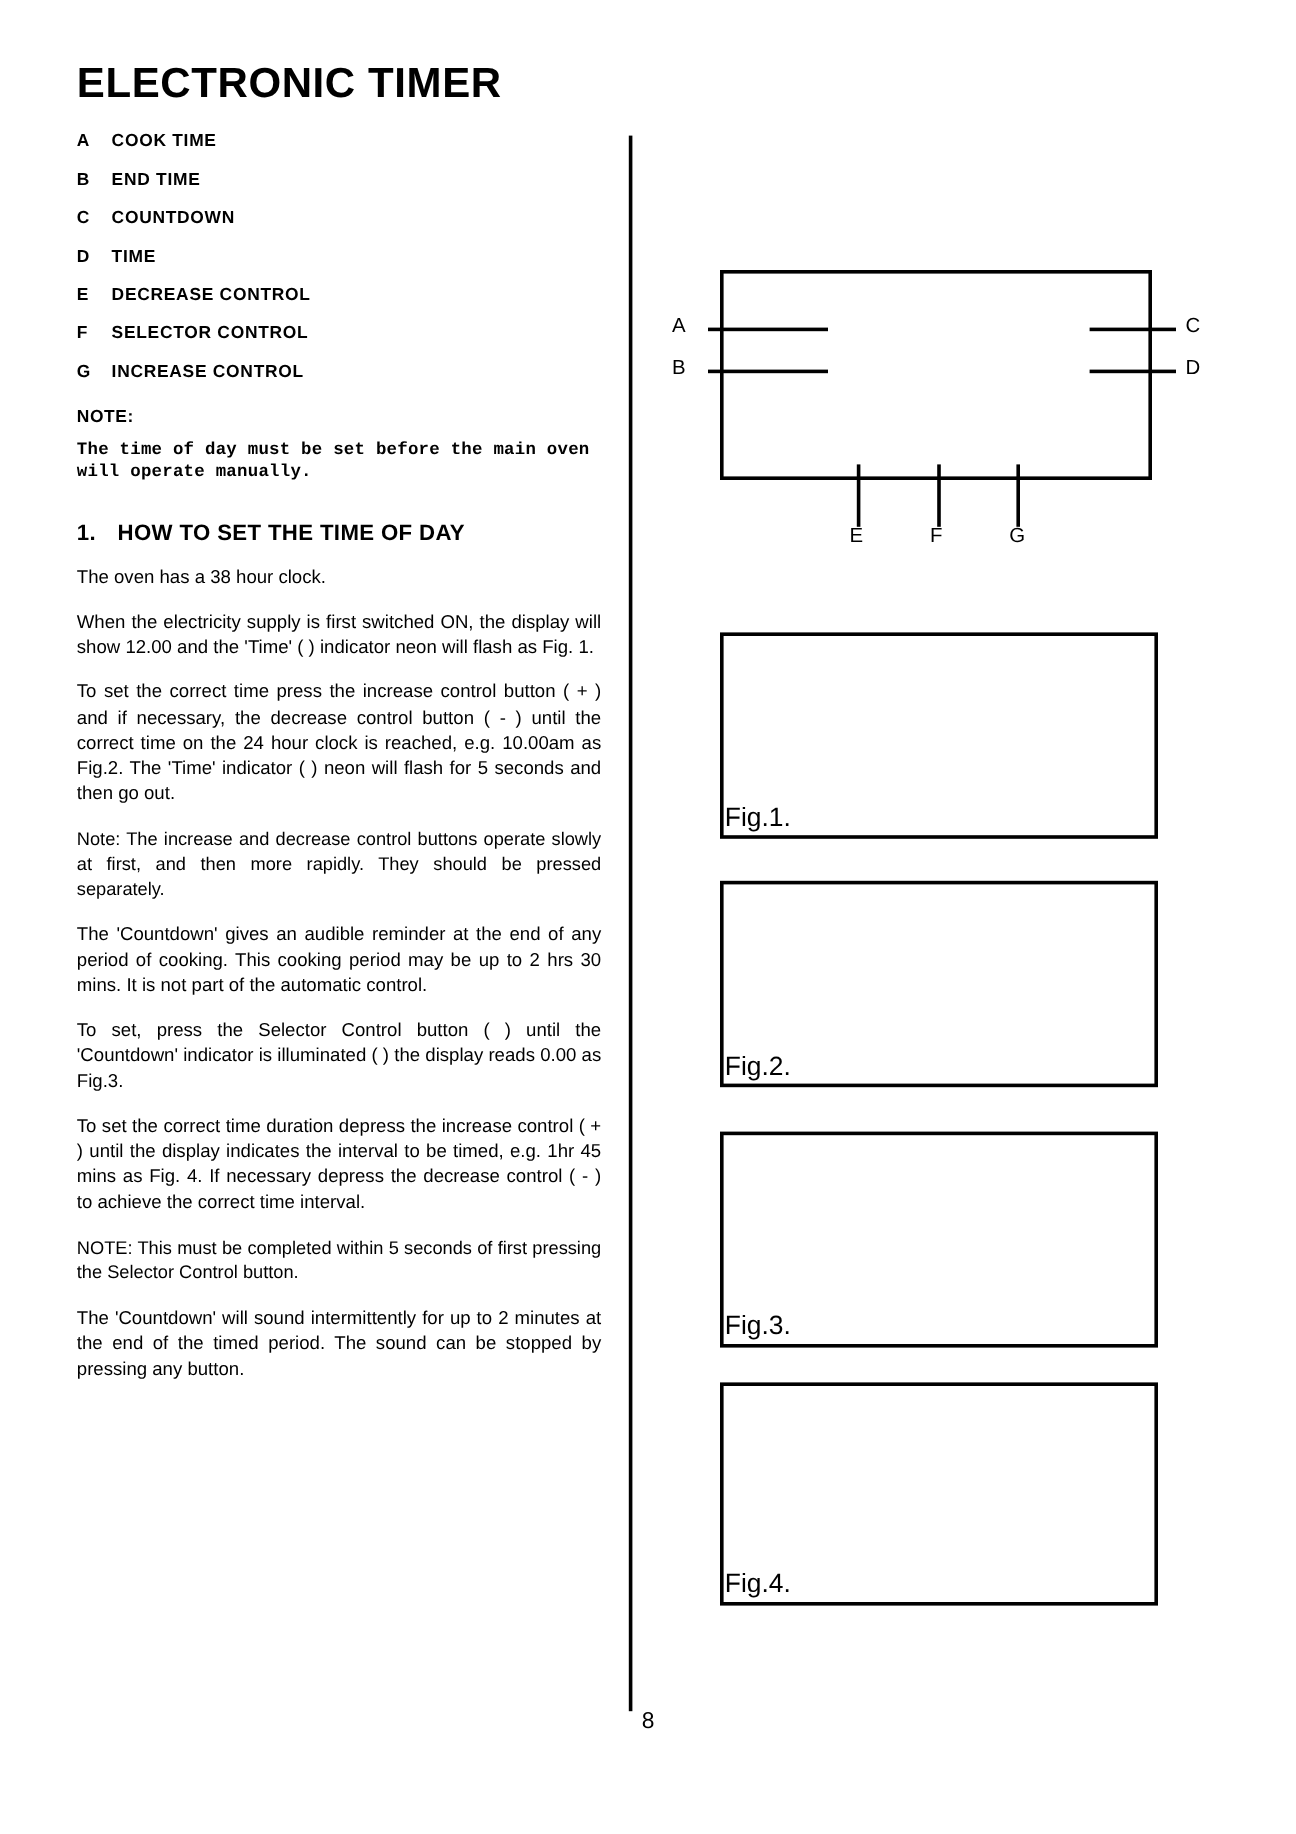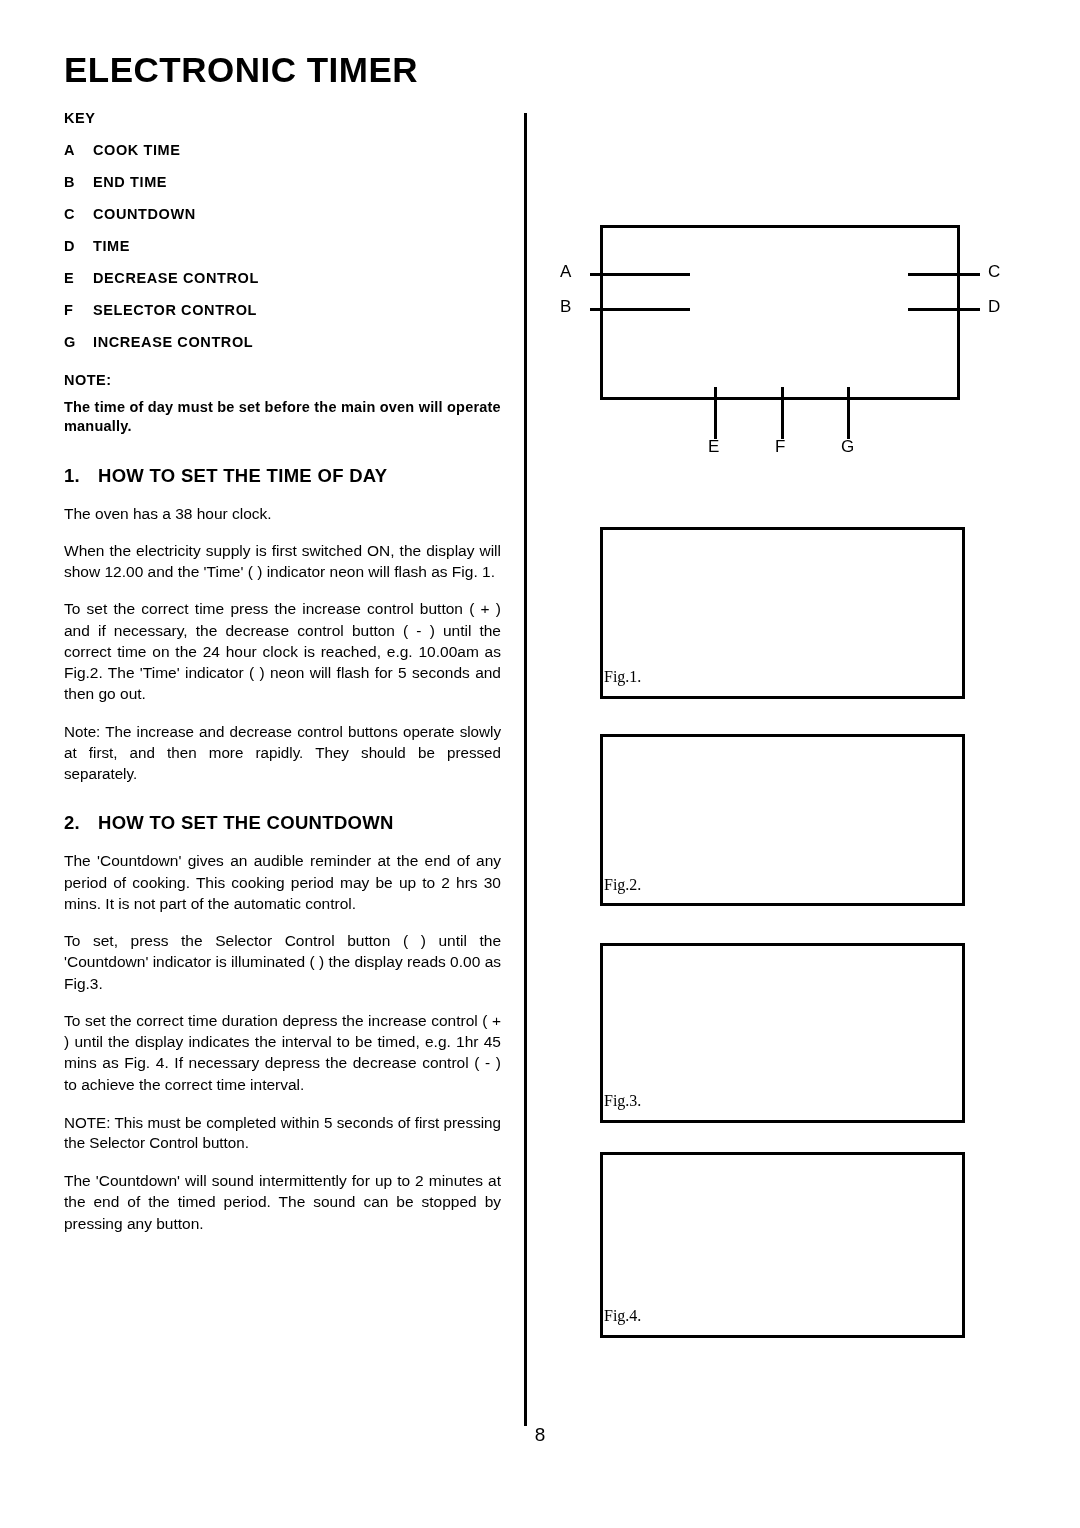--- a/index.html
+++ b/index.html
@@ -58,20 +58,21 @@
     font-weight: bold;
     letter-spacing: 0.5px;
     margin-top: 22px;
     margin-bottom: 10px;
   }
   .note-body {
     font-size: 14.5px;
     font-weight: bold;
     line-height: 1.33;
     letter-spacing: 0.2px;
+    font-family: Liberation Mono, monospace;
   }
   .section-head {
     font-size: 18.5px;
     font-weight: bold;
     letter-spacing: 0.3px;
     margin-top: 28px;
     margin-bottom: 16px;
   }
   .section-head .num {
     display: inline-block;
@@ -129,42 +130,40 @@
     font-weight: normal;
   }
   .figbox {
     position: absolute;
     border: 3px solid #000;
     box-sizing: border-box;
     background: #fff;
   }
   .figlabel {
     position: absolute;
-    font-size: 16px;
-    font-family: Liberation Serif, serif;
+    font-size: 22px;
   }
   .pagenum {
     position: absolute;
     left: 0;
     top: 1424px;
     width: 1080px;
     text-align: center;
     font-size: 19px;
   }
 </style>
 </head>
 <body>
 
 <div class="page">
 
   <div class="title">ELECTRONIC TIMER</div>
 
   <div class="left-col">
 
-    <div class="key-head">KEY</div>
 
     <div class="key-item">
       <span class="key-letter">A</span>
       <span>COOK TIME</span>
     </div>
     <div class="key-item">
       <span class="key-letter">B</span>
       <span>END TIME</span>
     </div>
     <div class="key-item">
@@ -192,23 +191,20 @@
     <div class="note-body">The time of day must be set before the main oven will operate manually.</div>
 
     <div class="section-head">
       <span class="num">1.</span><span>HOW TO SET THE TIME OF DAY</span>
     </div>
     <p class="body nojust">The oven has a 38 hour clock.</p>
     <p class="body">When the electricity supply is first switched ON, the display will show 12.00 and the 'Time' (    ) indicator neon will flash as Fig. 1.</p>
     <p class="body">To set the correct time press the increase control button ( + ) and if necessary, the decrease control button ( - ) until the correct time on the 24 hour clock is reached, e.g. 10.00am as Fig.2.  The 'Time' indicator (    ) neon will flash for 5 seconds and then go out.</p>
     <p class="bold">Note: The increase and decrease control buttons operate slowly at first, and then more rapidly. They should be pressed separately.</p>
 
-    <div class="section-head">
-      <span class="num">2.</span><span>HOW TO SET THE COUNTDOWN</span>
-    </div>
     <p class="body">The 'Countdown' gives an audible reminder at the end of any period of cooking.  This cooking period may be up to 2 hrs 30 mins.  It is not part of the automatic control.</p>
     <p class="body">To set, press the Selector Control button (      ) until the 'Countdown' indicator is illuminated (      ) the display reads 0.00 as Fig.3.</p>
     <p class="body">To set the correct time duration depress the increase control ( + ) until the display indicates the interval to be timed, e.g. 1hr 45 mins as Fig. 4.  If necessary depress the decrease control ( - ) to achieve the correct time interval.</p>
     <p class="bold">NOTE:  This must be completed within 5 seconds of first pressing the Selector Control button.</p>
     <p class="body last">The 'Countdown' will sound intermittently for up to 2 minutes at the end of the timed period.  The sound can be stopped by pressing any button.</p>
   </div>
 
   <div class="divider"></div>
 
   <div class="diagram">

